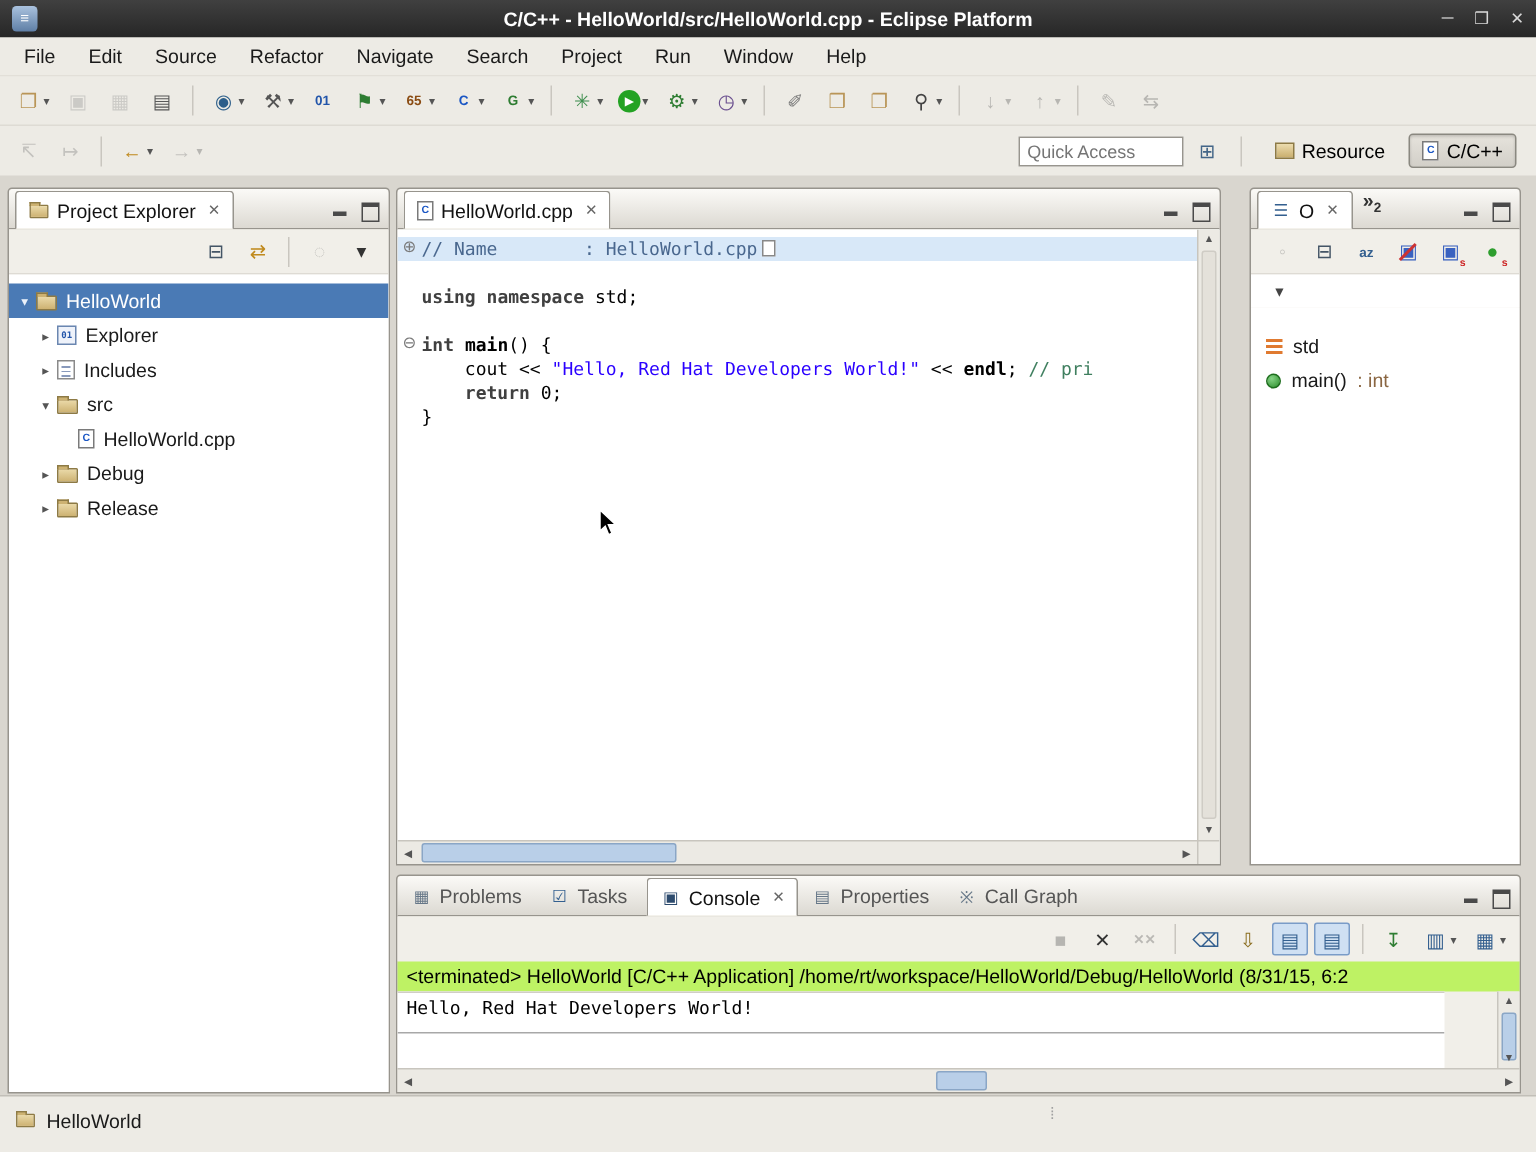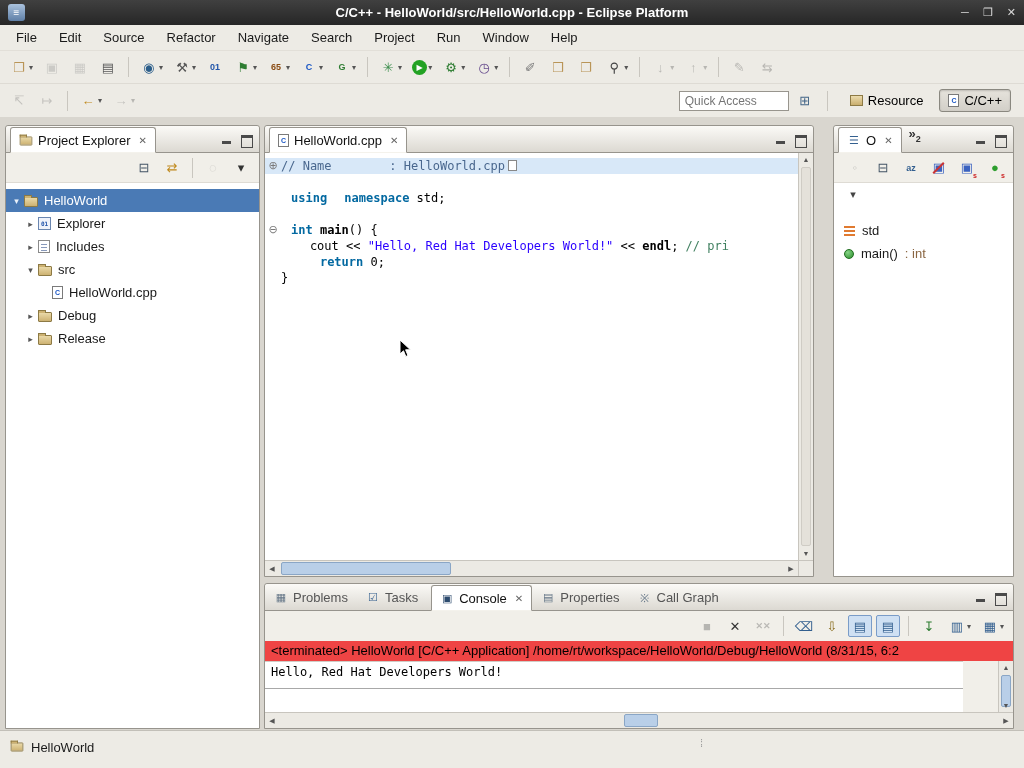--- a/index.html
+++ b/index.html
@@ -86,21 +86,21 @@
   
   .ed-body{flex:1;position:relative;background:#fff;overflow:hidden;}
   .code{position:absolute;top:0;left:0;right:15px;bottom:16px;overflow:hidden;padding-top:5px;}
   .code-line{display:flex;height:16px;}
   .code-line.current{background:#d8e8f8;}
   .fold-margin{width:16px;flex:none;text-align:center;font-size:11px;line-height:15px;color:#7a7a7a;}
   .code-text{white-space:pre;font:12px "DejaVu Sans Mono",monospace;line-height:16px;}
   .tk-hcomment{color:#49678e;}
   .tk-dir{color:#7f0055;font-weight:bold;}
   .tk-dirval{color:#7f0055;}
-  .tk-kw{color:#0369a1;font-weight:bold;margin-left:10px;}
+  .tk-kw{color:#404040;font-weight:bold;}
   .tk-plain{color:#000;}
   .tk-str{color:#2a00ff;}
   .tk-fn{color:#000;font-weight:bold;}
   .tk-bold{color:#000;font-weight:bold;}
   .tk-comment{color:#3f7f5f;}
   .fold-box{display:inline-block;width:9px;height:11px;border:1px solid #888;margin-left:3px;vertical-align:-1px;background:#fff;}
   .ed-vsb{position:absolute;top:0;right:0;bottom:16px;width:15px;background:#eceae4;border-left:1px solid #c8c5be;}
   .ed-vthumb{position:absolute;top:14px;bottom:14px;left:2px;right:2px;background:#e4e1da;border:1px solid #cfccc5;border-radius:2px;}
   .ed-hsb{position:absolute;left:0;right:15px;bottom:0;height:16px;background:#eceae4;border-top:1px solid #c8c5be;}
   .ed-hthumb{position:absolute;left:16px;top:1px;bottom:1px;width:170px;background:#b9cfe8;border:1px solid #8aa6c6;border-radius:2px;}
@@ -114,21 +114,21 @@
   
   .outline-menu-row{height:22px;flex:none;display:flex;align-items:center;padding-left:12px;background:#fff;}
   .outline-items{flex:1;background:#fff;padding-top:14px;}
   .outline-row{display:flex;align-items:center;height:23px;padding-left:10px;gap:7px;}
   .oic-include{width:11px;height:10px;background:repeating-linear-gradient(90deg,#5560c8 0 3px,#e8eaf8 3px 5px);border:1px solid #9aa0c0;}
   .oic-namespace{width:11px;height:10px;background:repeating-linear-gradient(#e07a30 0 2px,transparent 2px 4px);}
   .oic-function{width:10px;height:10px;border-radius:50%;background:radial-gradient(circle at 35% 30%,#86d486,#2e8f2e);border:1px solid #1e6e1e;}
   .suffix{color:#8a6642;}
   
   .c-toolbar{height:30px;flex:none;display:flex;align-items:center;justify-content:flex-end;padding-right:4px;background:#f1efe9;}
-  .c-header{height:20px;flex:none;line-height:20px;padding:0 6px;white-space:nowrap;overflow:hidden;background:#ef4444;color:#000;}
+  .c-header{height:20px;flex:none;line-height:20px;padding:0 6px;white-space:nowrap;overflow:hidden;background:#bef264;color:#000;}
   .c-mid{flex:1;display:flex;min-height:0;gap:35px;}
   .c-out{flex:1;position:relative;background:#fff;border-top:1px solid #d0cdc6;
     font:12px "DejaVu Sans Mono",monospace;padding:3px 6px;color:#000;overflow:hidden;}
   .c-out::after{content:"";position:absolute;left:0;right:0;top:26px;border-top:1px solid #a8a8a8;}
   .c-vsb{width:15px;flex:none;background:#eceae4;border-left:1px solid #c8c5be;position:relative;}
   .c-vthumb{position:absolute;left:2px;right:2px;top:14px;height:32px;background:#b9cfe8;border:1px solid #8aa6c6;border-radius:2px;}
   .c-hsb{height:16px;flex:none;background:#eceae4;border-top:1px solid #c8c5be;position:relative;}
   .c-hthumb{position:absolute;left:48%;top:1px;bottom:1px;width:34px;background:#b9cfe8;border:1px solid #8aa6c6;border-radius:2px;}
   
   .statusbar{position:absolute;bottom:0;left:0;right:0;height:38px;background:#edebe5;border-top:1px solid #c2bfb8;

